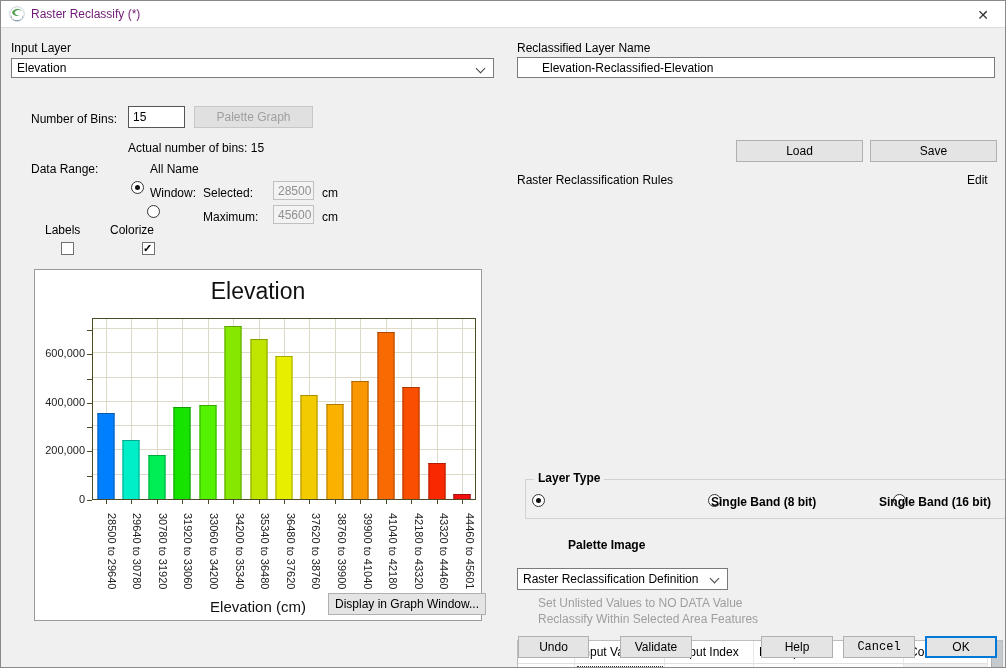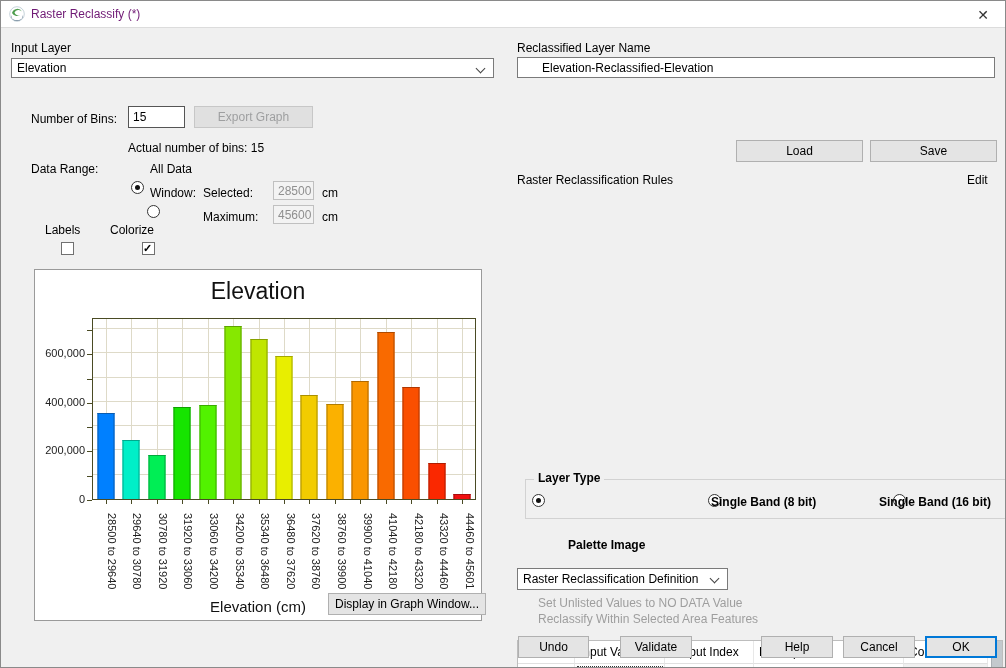--- a/index.html
+++ b/index.html
@@ -89,27 +89,27 @@
 
     
     <div class="abs lbl" style="left:10px; top:13px;">Input Layer</div>
     <div class="abs combo" style="left:10px; top:30px; width:483px; height:20px;">
       <span>Elevation</span>
       <span class="chev"></span>
     </div>
 
     <div class="abs lbl" style="left:30px; top:84px;">Number of Bins:</div>
     <div class="abs tinput" style="left:127px; top:78px; width:57px; height:22px;">15</div>
-    <div class="abs btn disabled" style="left:193px; top:78px; width:119px; height:22px;">Export Graph</div>
+    <div class="abs btn disabled" style="left:193px; top:78px; width:119px; height:22px;">Palette Graph</div>
 
     <div class="abs lbl" style="left:127px; top:113px;">Actual number of bins: 15</div>
 
     <div class="abs lbl" style="left:30px; top:134px;">Data Range:</div>
     <span class="abs radio sel" style="left:130px; top:133px;"></span>
-    <div class="abs lbl" style="left:149px; top:134px;">All Data</div>
+    <div class="abs lbl" style="left:149px; top:134px;">All Name</div>
     <span class="abs radio" style="left:130px; top:157px;"></span>
     <div class="abs lbl" style="left:149px; top:158px;">Window:</div>
 
     <div class="abs lbl" style="left:202px; top:158px;">Selected:</div>
     <div class="abs tinput disabled" style="left:272px; top:153px; width:41px; height:19px;">28500</div>
     <div class="abs lbl" style="left:321px; top:158px;">cm</div>
 
     <div class="abs lbl" style="left:202px; top:182px;">Maximum:</div>
     <div class="abs tinput disabled" style="left:272px; top:177px; width:41px; height:19px;">45600</div>
     <div class="abs lbl" style="left:321px; top:182px;">cm</div>
@@ -289,17 +289,17 @@
       </div>
 
     
     <div class="abs lbl dis-lbl" style="left:537px; top:568px;">Set Unlisted Values to NO DATA Value</div>
     
     <div class="abs lbl dis-lbl" style="left:537px; top:584px;">Reclassify Within Selected Area Features</div>
 
     <div class="abs btn" style="left:517px; top:608px; width:71px; height:22px;">Undo</div>
     <div class="abs btn" style="left:619px; top:608px; width:72px; height:22px;">Validate</div>
     <div class="abs btn" style="left:760px; top:608px; width:72px; height:22px;">Help</div>
-    <div class="abs btn" style="left:842px; top:608px; width:72px; height:22px;">Cancel</div>
+    <div class="abs btn" style="left:842px; top:608px; width:72px; height:22px;font-family:Liberation Mono, monospace;">Cancel</div>
     <div class="abs btn default" style="left:924px; top:608px; width:72px; height:22px;">OK</div>
 
   </div>
 </div>
 
 </body></html>

